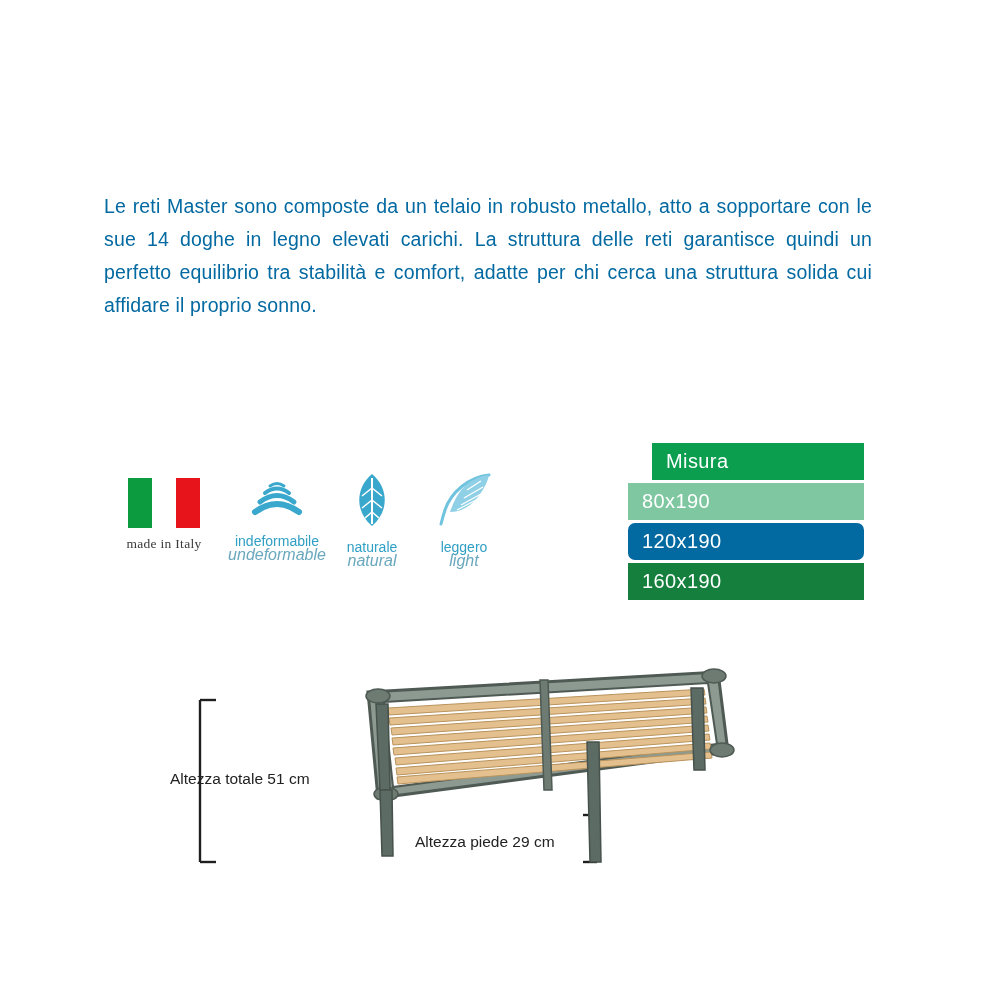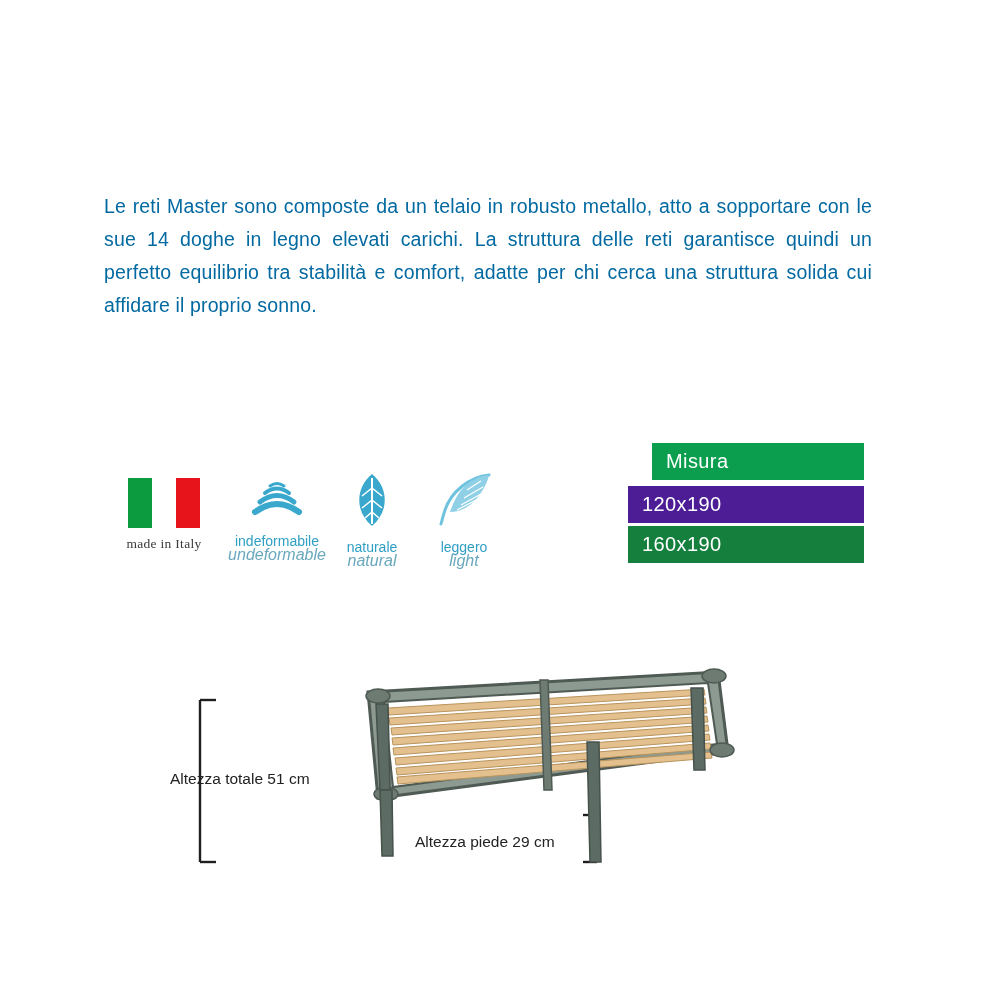--- a/index.html
+++ b/index.html
@@ -113,21 +113,21 @@
     box-sizing: border-box;
     font-size: 20px;
     color: #ffffff;
     letter-spacing: 0.4px;
   }
   #size-table .row.header {
     background: #0a9e4e;
     margin-left: 24px;
   }
   #size-table .row.r1 { background: #7ec7a0; }
-  #size-table .row.r2 { background: #4c1d95; }
+  #size-table .row.r2 { background: #0369a1; border-radius: 7px; }
   #size-table .row.r3 { background: #15803d; }
   #size-table .sep {
     height: 3px;
     background: #ffffff;
   }
 
   
   #drawing {
     position: absolute;
     left: 140px;
@@ -201,20 +201,23 @@
     <span class="badge-caption-sub">light</span>
   </div>
 
 </div>
 
 <div id="size-table">
   <div class="row header">
     <span>Misura</span>
   </div>
   <div class="sep"></div>
+  <div class="row r1">
+    <span>80x190</span>
+  </div>
   <div class="sep"></div>
   <div class="row r2">
     <span>120x190</span>
   </div>
   <div class="sep"></div>
   <div class="row r3">
     <span>160x190</span>
   </div>
 </div>
 

